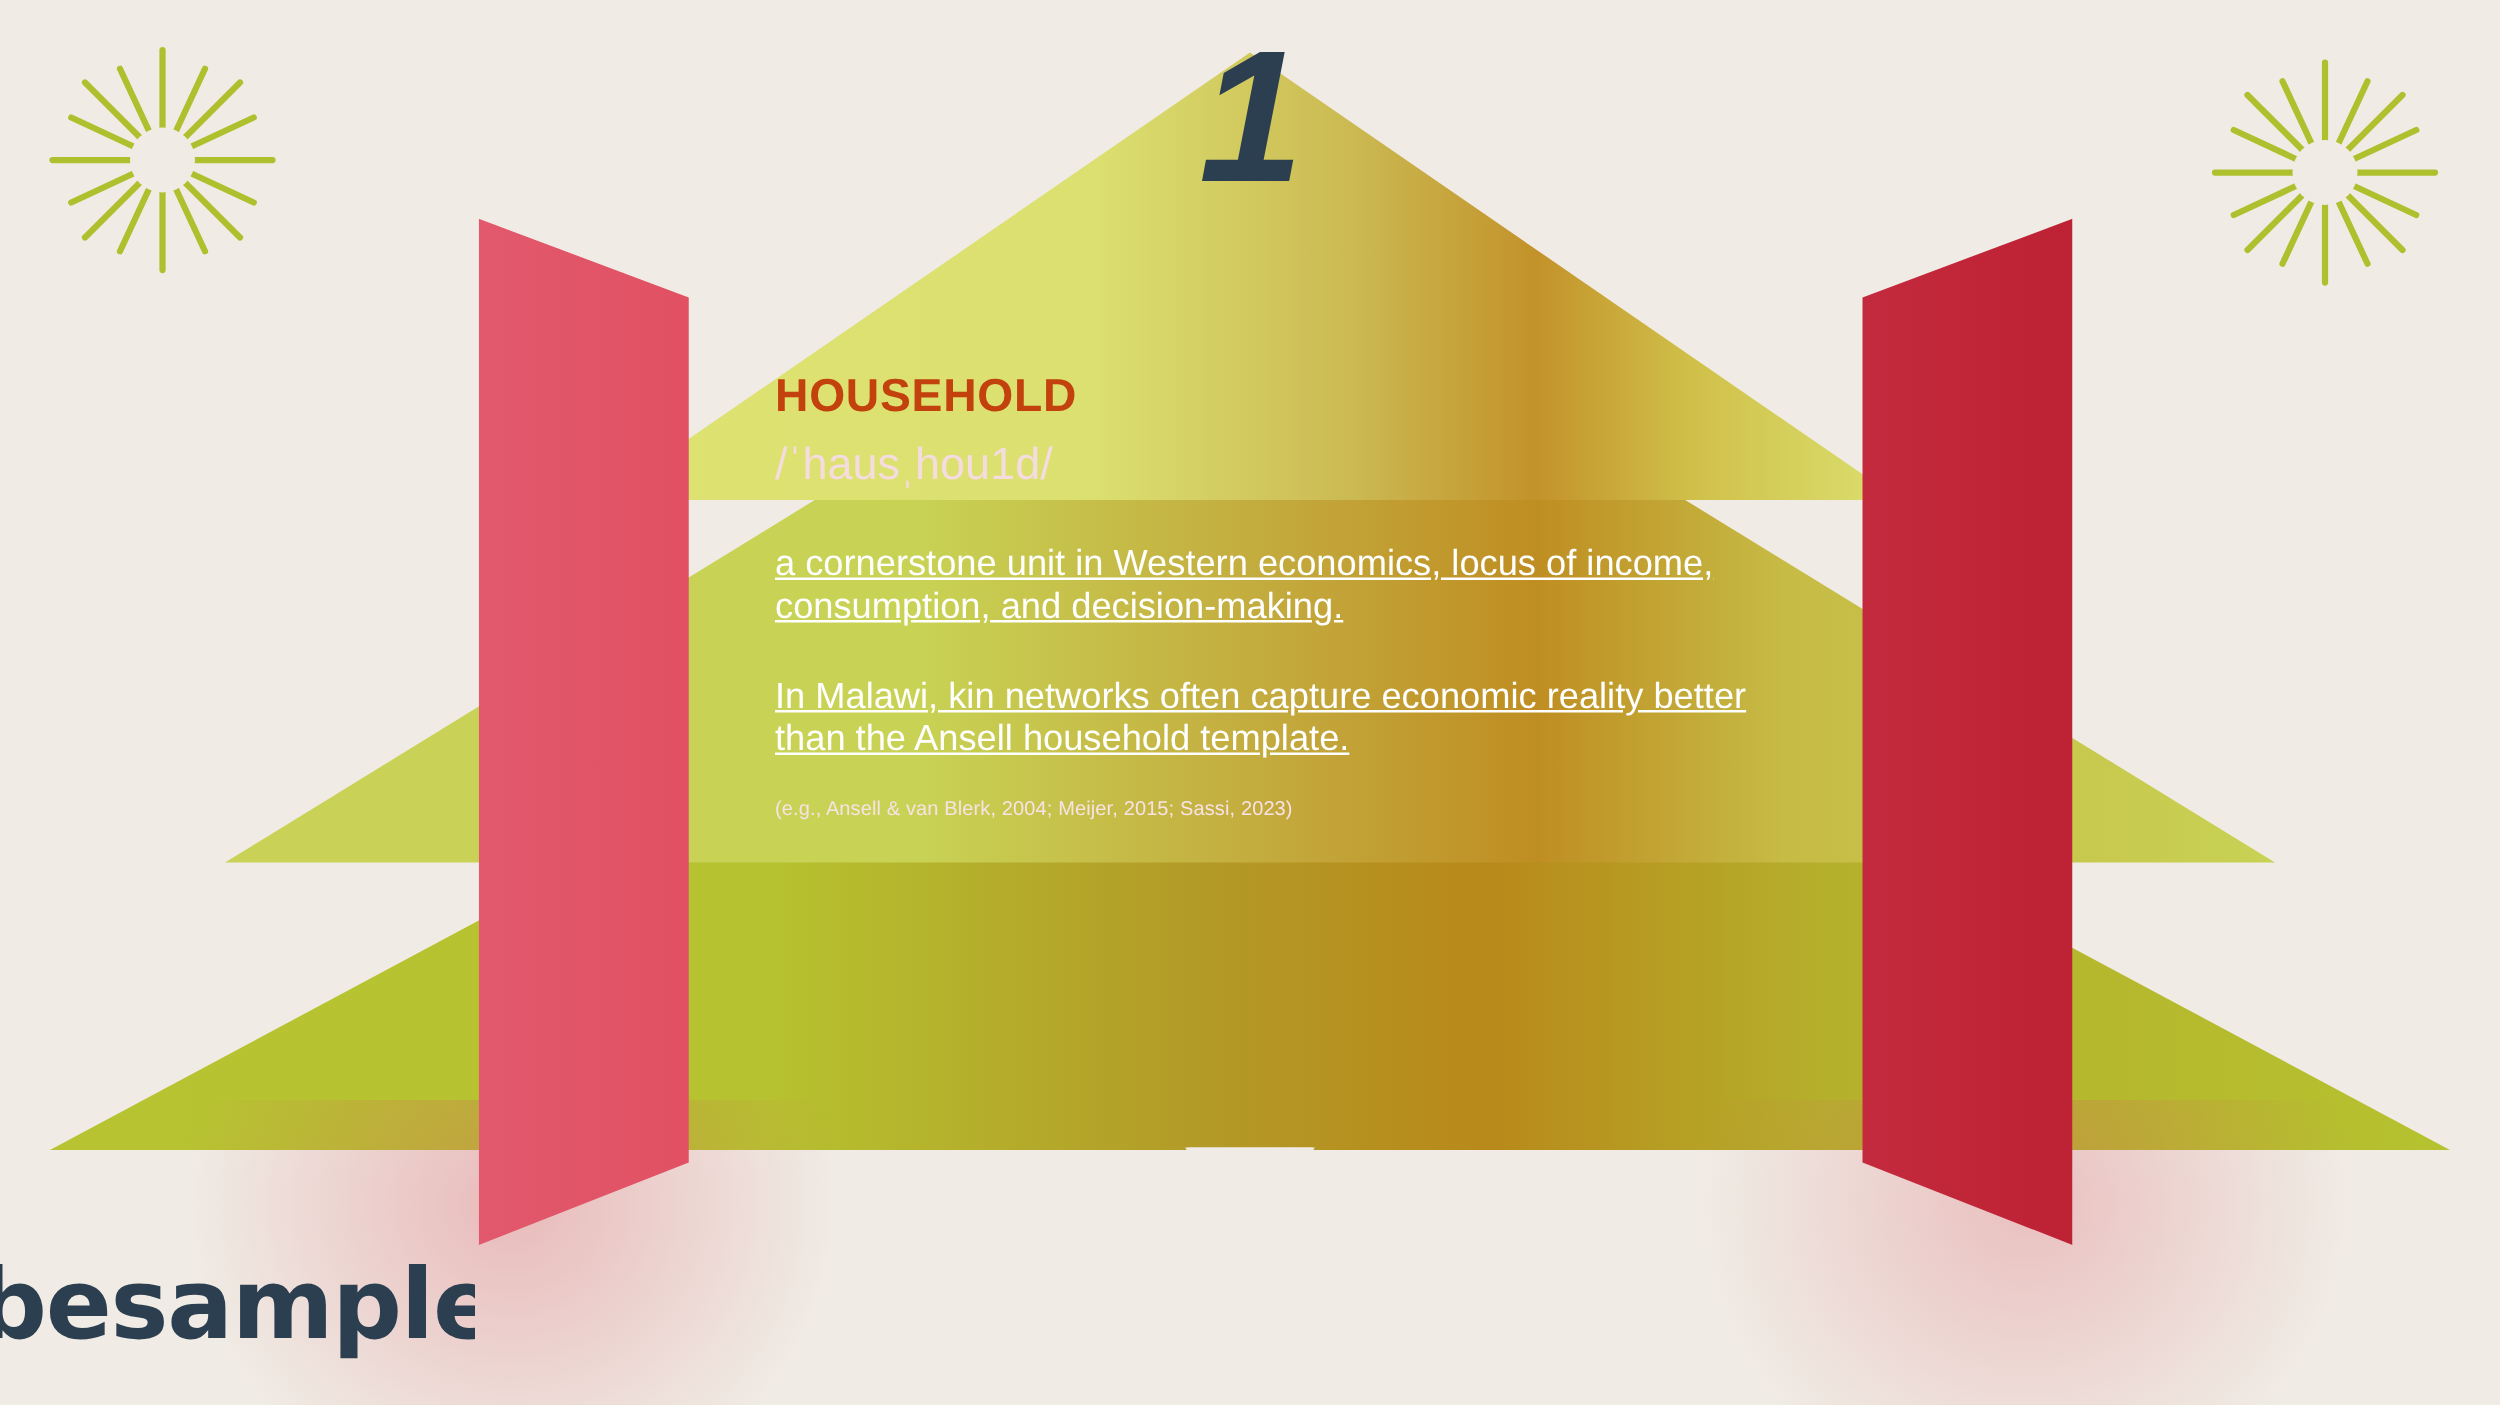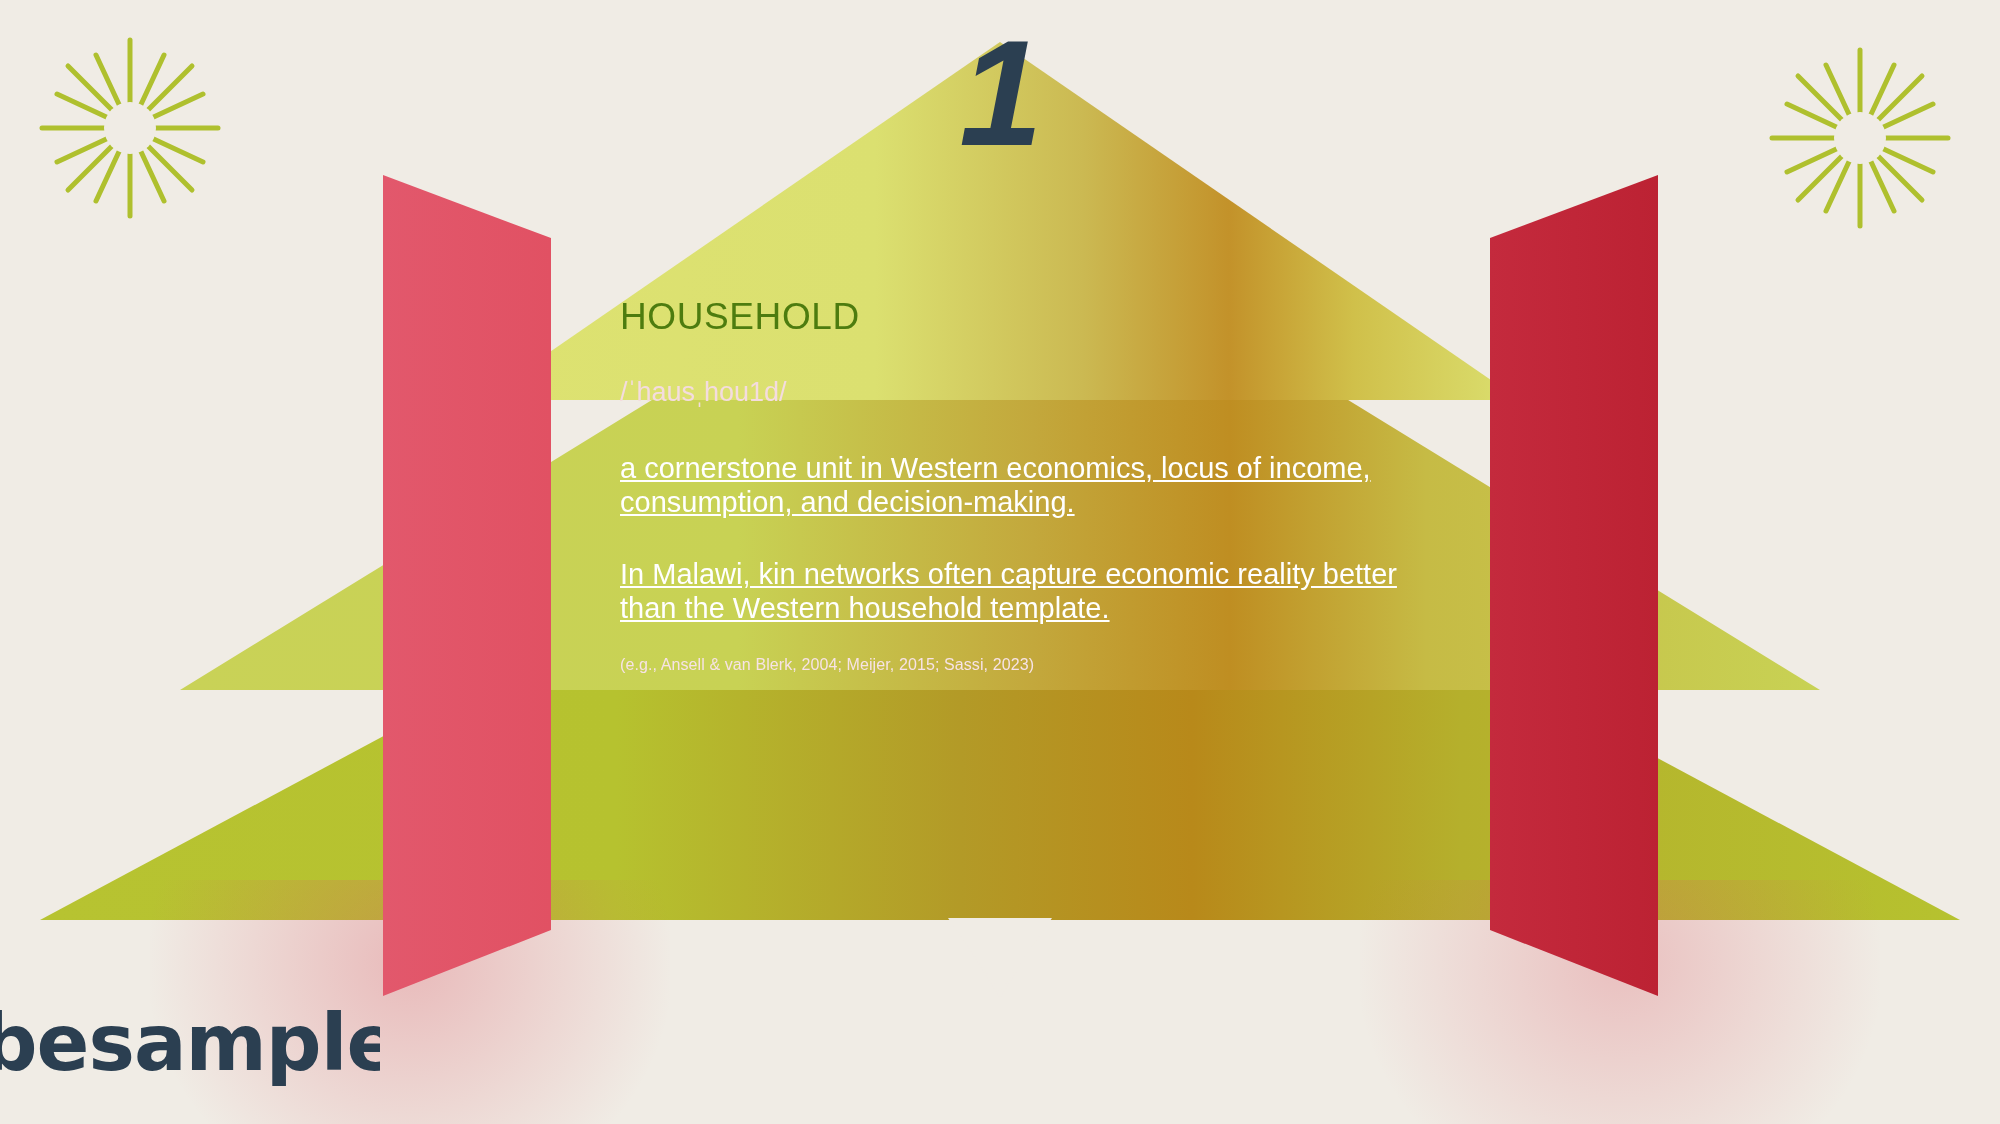--- a/index.html
+++ b/index.html
@@ -64,28 +64,28 @@
     box-sizing: border-box;
     padding: 62px 70px 0 72px;
   }
   .card-inner {
     position: relative;
     height: 100%;
   }
 
   .word {
     font-size: 37px;
-    font-weight: 400;
+    font-weight: 700;
     letter-spacing: 0.6px;
-    color: #4d7c0f;
-    margin: 0 0 44px 0;
+    color: #c2410c;
+    margin: 0 0 18px 0;
     line-height: 1;
   }
   .phonetic {
-    font-size: 27px;
+    font-size: 36px;
     font-weight: 400;
     color: #f4dcdf;
     margin: 0 0 46px 0;
     line-height: 1;
   }
   .para {
     font-size: 29px;
     line-height: 1.17;
     color: #ffffff;
     margin: 0 0 38px 0;
@@ -252,21 +252,21 @@
       </defs>
       <polygon points="12,68 180,5 180,826 12,760" fill="url(#flapR)"></polygon>
     </svg>
   </div>
 
   <div class="card">
     <div class="card-inner">
       <h1 class="word">HOUSEHOLD</h1>
       <div class="phonetic">/ˈhausˌhou1d/</div>
       <p class="para">a cornerstone unit in Western economics, locus of income, consumption, and decision-making.</p>
-      <p class="para last">In Malawi, kin networks often capture economic reality better than the Western household template.</p>
+      <p class="para last">In Malawi, kin networks often capture economic reality better than the Ansell household template.</p>
       <p class="citation">(e.g., Ansell &amp; van Blerk, 2004; Meijer, 2015; Sassi, 2023)</p>
     </div>
   </div>
 
   <div class="glow glow-left"></div>
   <div class="glow glow-right"></div>
 
   <div class="logo">
     <svg width="380" height="92" viewBox="0 0 380 92">
       <text x="190" y="70" text-anchor="middle" font-family="'DejaVu Sans', sans-serif" font-size="78" font-weight="600" fill="#2b3f51" letter-spacing="-1">besample</text>

